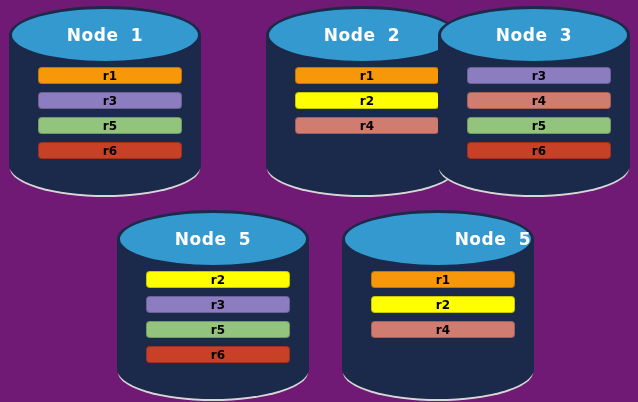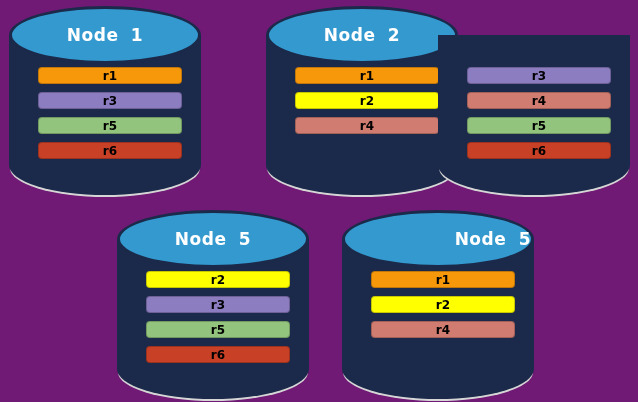--- a/index.html
+++ b/index.html
@@ -108,20 +108,23 @@
       </div>
       <div class="bars">
         <div class="bar" style="background: rgb(247, 152, 11); color: rgb(0, 0, 0);">r1</div>
         <div class="bar" style="background: rgb(255, 255, 0); color: rgb(0, 0, 0);">r2</div>
         <div class="bar" style="background: rgb(208, 124, 112); color: rgb(0, 0, 0);">r4</div>
       </div>
     </div>
 
     <div class="node pos-2">
       <div class="cyl-body" style="background: rgb(27, 42, 74);"></div>
+      <div class="cyl-top" style="background: rgb(51, 153, 207); border: 3px solid rgb(27, 42, 74);">
+        <span class="node-title" style="color: rgb(255, 255, 255);">Node 3</span>
+      </div>
       <div class="bars">
         <div class="bar" style="background: rgb(140, 124, 192); color: rgb(0, 0, 0);">r3</div>
         <div class="bar" style="background: rgb(208, 124, 112); color: rgb(0, 0, 0);">r4</div>
         <div class="bar" style="background: rgb(147, 196, 125); color: rgb(0, 0, 0);">r5</div>
         <div class="bar" style="background: rgb(200, 64, 38); color: rgb(0, 0, 0);">r6</div>
       </div>
     </div>
 
     <div class="node pos-3">
       <div class="cyl-body" style="background: rgb(27, 42, 74);"></div>

